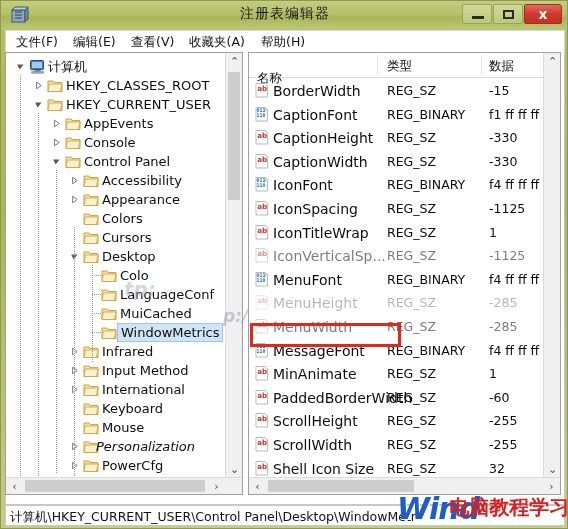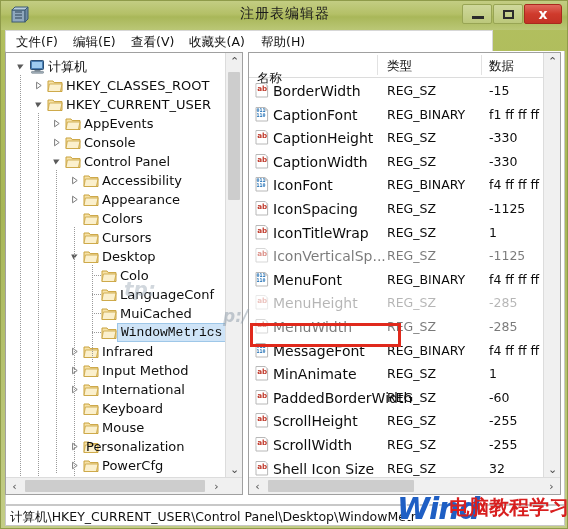--- a/index.html
+++ b/index.html
@@ -93,21 +93,21 @@
     color: #ffffff;
     font-size: 14px;
     font-weight: bold;
     font-family: "DejaVu Sans", sans-serif;
   }
 
   
   #menubar {
     position: absolute;
     left: 4px; top: 29px;
-    width: 488px; height: 21px;
+    width: 560px; height: 21px;
     background: #ffffff;
     border: 1px solid #d7d7d7;
     border-bottom: none;
     box-sizing: border-box;
   }
   .menu-item {
     position: absolute;
     top: 2px;
     height: 17px;
     line-height: 17px;
@@ -580,21 +580,21 @@
               <path d="M1 3 L6 3 L7.2 4.6 L15 4.6 L15 13.5 L1 13.5 Z" fill="#f6e2a8" stroke="#c9a23c" stroke-width="1"></path>
               <path d="M2.4 6 L15 6 L13.4 13.5 L1 13.5 Z" fill="#fbf0cd" stroke="#c9a23c" stroke-width="0.8"></path>
             </svg></div>
           <div class="tlabel" style="left: 114px;">MuiCached</div>
         </div>
         <div class="tree-row" style="top: 269px; width: 220px;">
           <div class="tfolder" style="left: 95px;"><svg width="16" height="15" viewBox="0 0 16 15">
               <path d="M1 3 L6 3 L7.2 4.6 L15 4.6 L15 13.5 L1 13.5 Z" fill="#f6e2a8" stroke="#c9a23c" stroke-width="1"></path>
               <path d="M2.4 6 L15 6 L13.4 13.5 L1 13.5 Z" fill="#fbf0cd" stroke="#c9a23c" stroke-width="0.8"></path>
             </svg></div>
-          <div class="tlabel sel" style="left: 111px; font-family: Liberation Mono, monospace;">WindowMetrics</div>
+          <div class="tlabel sel" style="left: 111px;">WindowMetrics</div>
         </div>
         <div class="tree-row" style="top: 288px; width: 220px;">
           <div class="tw" style="left: 64px;">
             <svg width="9" height="9" viewBox="0 0 9 9">
               <path d="M2.6 1.2 L7.2 4.5 L2.6 7.8 Z" fill="none" stroke="#7d7d7d" stroke-width="1"></path>
             </svg>
           </div>
           <div class="tfolder" style="left: 77px;"><svg width="16" height="15" viewBox="0 0 16 15">
               <path d="M1 3 L6 3 L7.2 4.6 L15 4.6 L15 13.5 L1 13.5 Z" fill="#f6e2a8" stroke="#c9a23c" stroke-width="1"></path>
               <path d="M2.4 6 L15 6 L13.4 13.5 L1 13.5 Z" fill="#fbf0cd" stroke="#c9a23c" stroke-width="0.8"></path>
@@ -642,21 +642,21 @@
         <div class="tree-row" style="top: 383px; width: 220px;">
           <div class="tw" style="left: 64px;">
             <svg width="9" height="9" viewBox="0 0 9 9">
               <path d="M2.6 1.2 L7.2 4.5 L2.6 7.8 Z" fill="none" stroke="#7d7d7d" stroke-width="1"></path>
             </svg>
           </div>
           <div class="tfolder" style="left: 77px;"><svg width="16" height="15" viewBox="0 0 16 15">
               <path d="M1 3 L6 3 L7.2 4.6 L15 4.6 L15 13.5 L1 13.5 Z" fill="#f6e2a8" stroke="#c9a23c" stroke-width="1"></path>
               <path d="M2.4 6 L15 6 L13.4 13.5 L1 13.5 Z" fill="#fbf0cd" stroke="#c9a23c" stroke-width="0.8"></path>
             </svg></div>
-          <div class="tlabel" style="left: 80px;">Personalization</div>
+          <div class="tlabel" style="left: 90px; font-style: italic;">Personalization</div>
         </div>
         <div class="tree-row" style="top: 402px; width: 220px;">
           <div class="tw" style="left: 64px;">
             <svg width="9" height="9" viewBox="0 0 9 9">
               <path d="M2.6 1.2 L7.2 4.5 L2.6 7.8 Z" fill="none" stroke="#7d7d7d" stroke-width="1"></path>
             </svg>
           </div>
           <div class="tfolder" style="left: 77px;"><svg width="16" height="15" viewBox="0 0 16 15">
               <path d="M1 3 L6 3 L7.2 4.6 L15 4.6 L15 13.5 L1 13.5 Z" fill="#f6e2a8" stroke="#c9a23c" stroke-width="1"></path>
               <path d="M2.4 6 L15 6 L13.4 13.5 L1 13.5 Z" fill="#fbf0cd" stroke="#c9a23c" stroke-width="0.8"></path>

